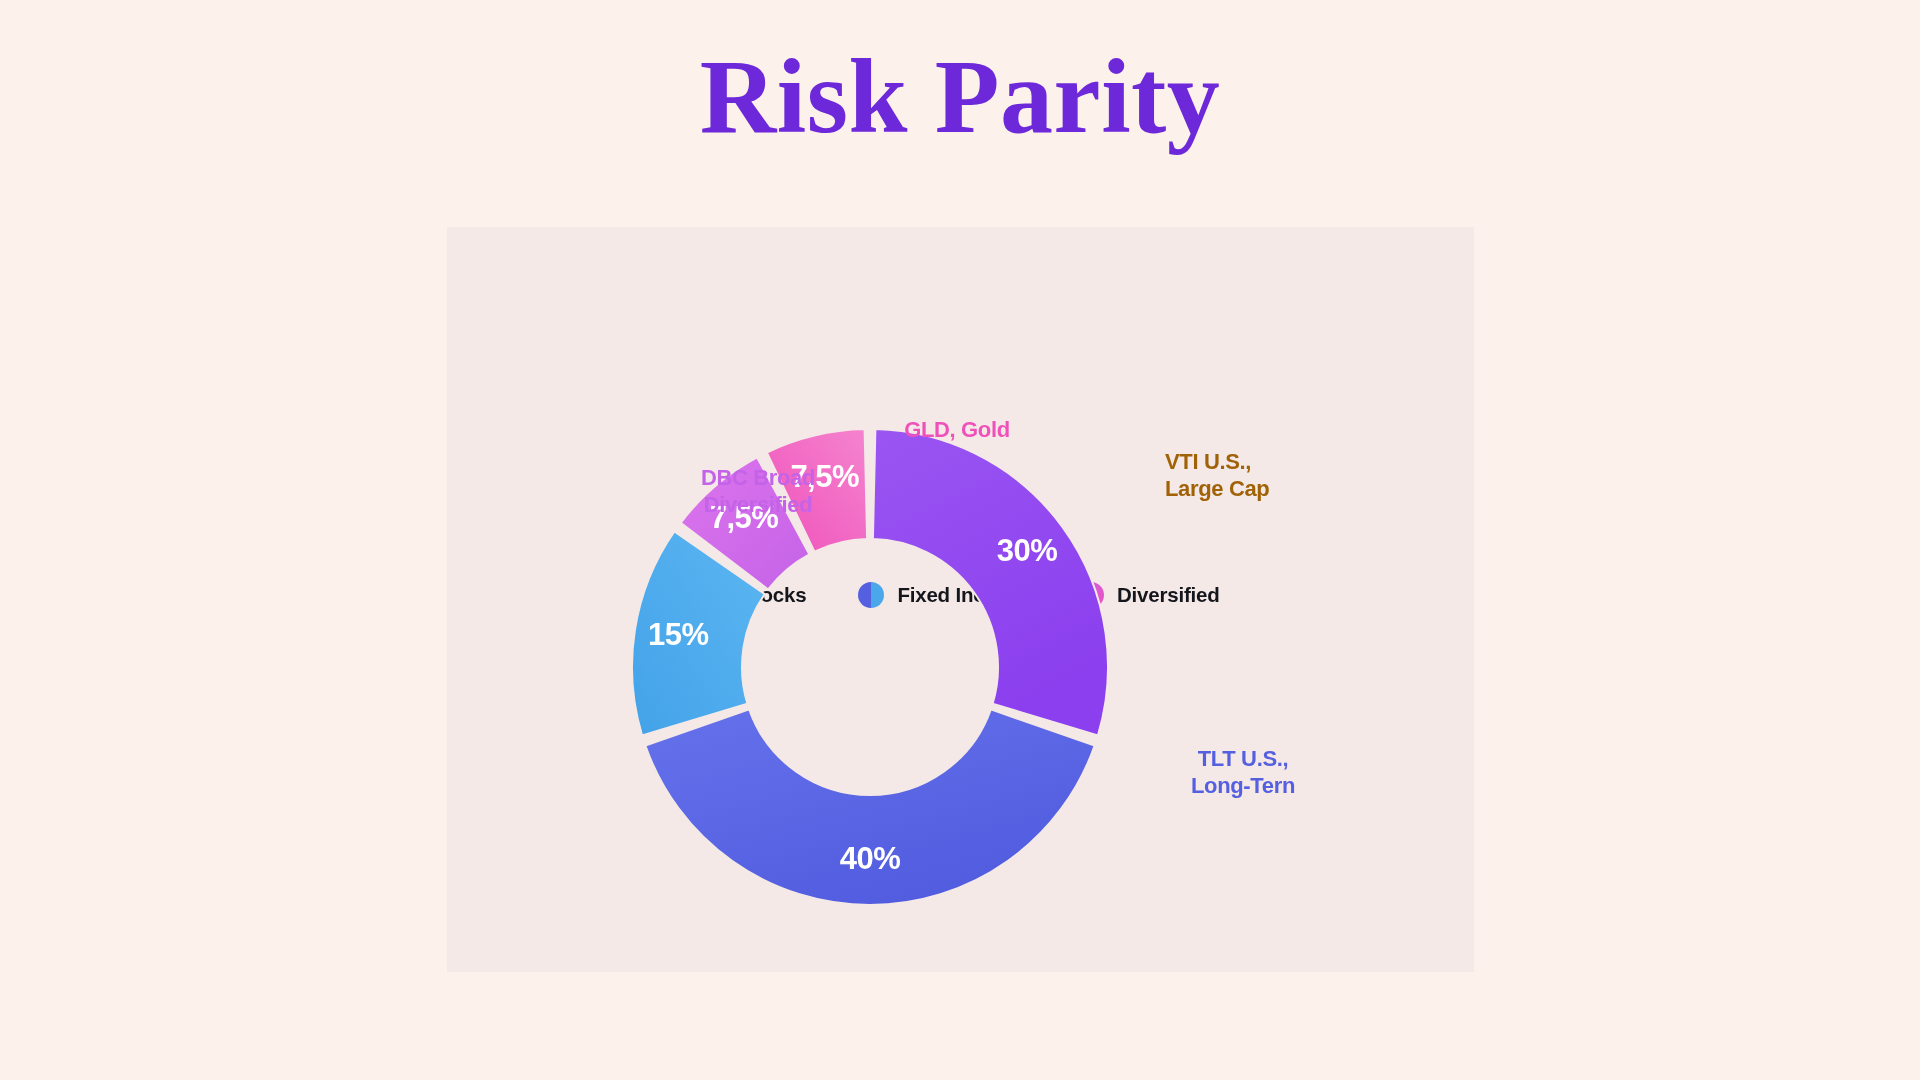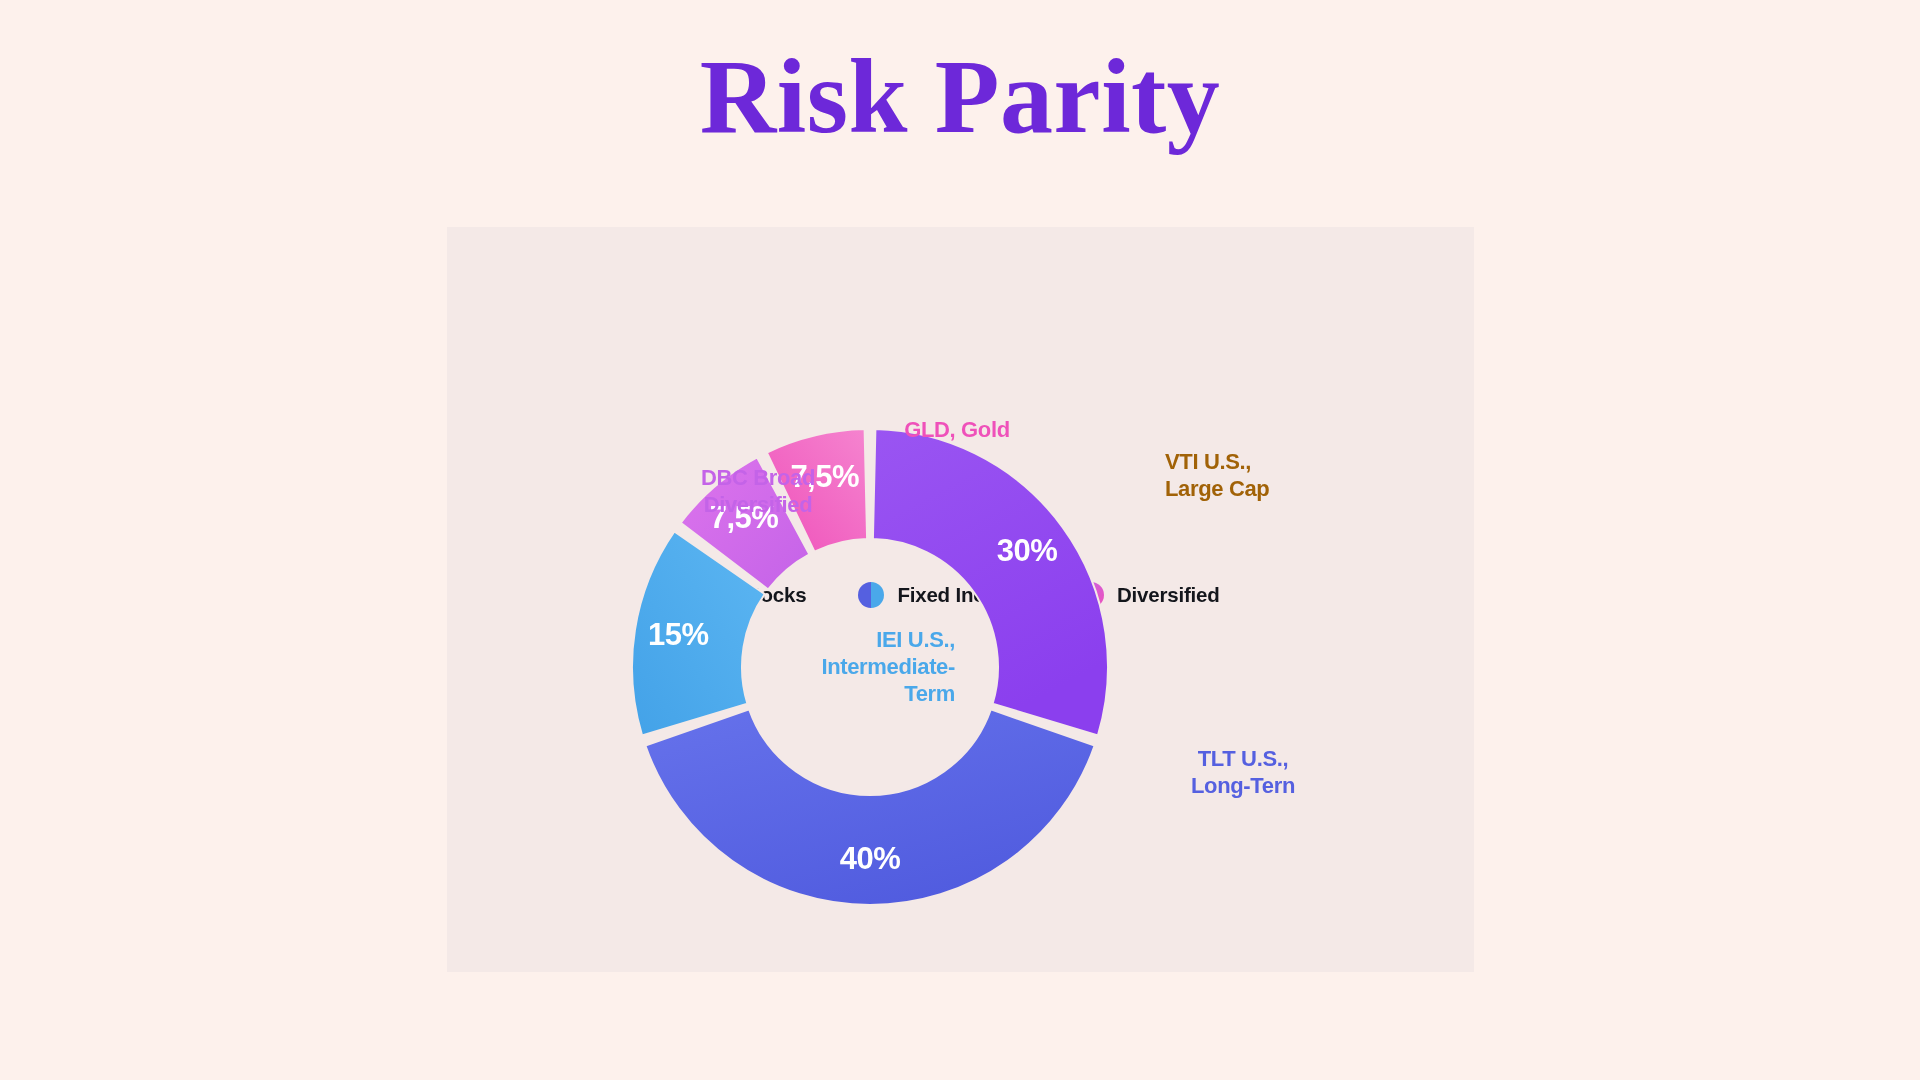--- a/index.html
+++ b/index.html
@@ -176,20 +176,17 @@
           <text x="119.00707862394428" y="97.48124267359407" class="slice-value">7,5%</text>
           <text x="199.7115994119544" y="56.36023544285072" class="slice-value">7,5%</text>
         </g>
     </svg>
   </div>
 
   <div class="callout" id="label-vti">VTI U.S.,
 Large Cap</div>
   <div class="callout" id="label-tlt">TLT U.S.,
 Long-Tern</div>
-  <div class="callout" id="label-iei">IEI U.S.,
-Intermediate-
-Term</div>
   <div class="callout" id="label-dbc">DBC Broad
 Diversified</div>
   <div class="callout" id="label-gld">GLD, Gold</div>
 
 </div>
 
 </body></html>

